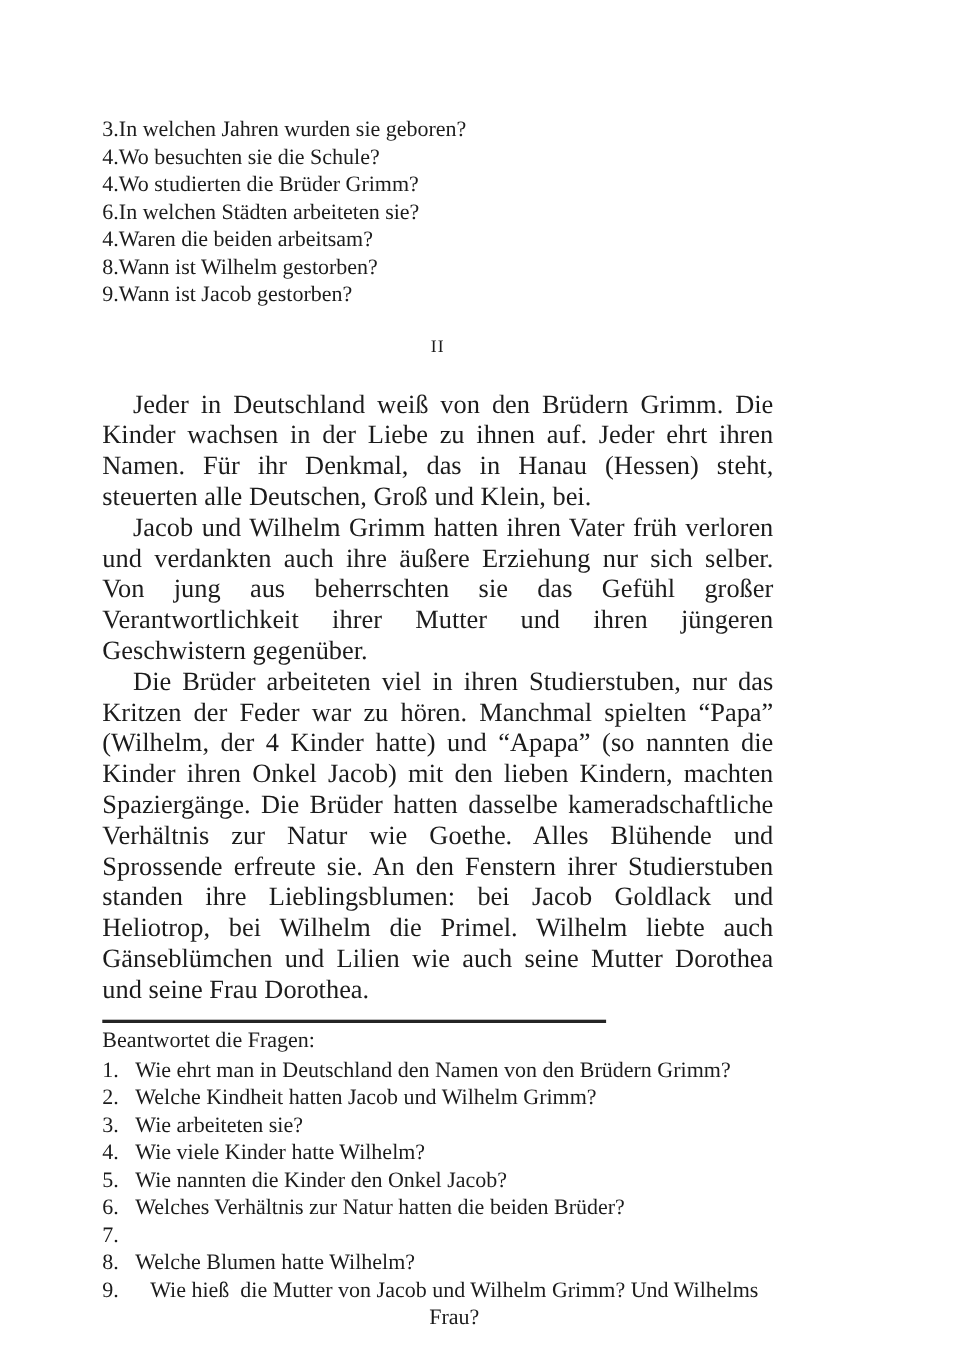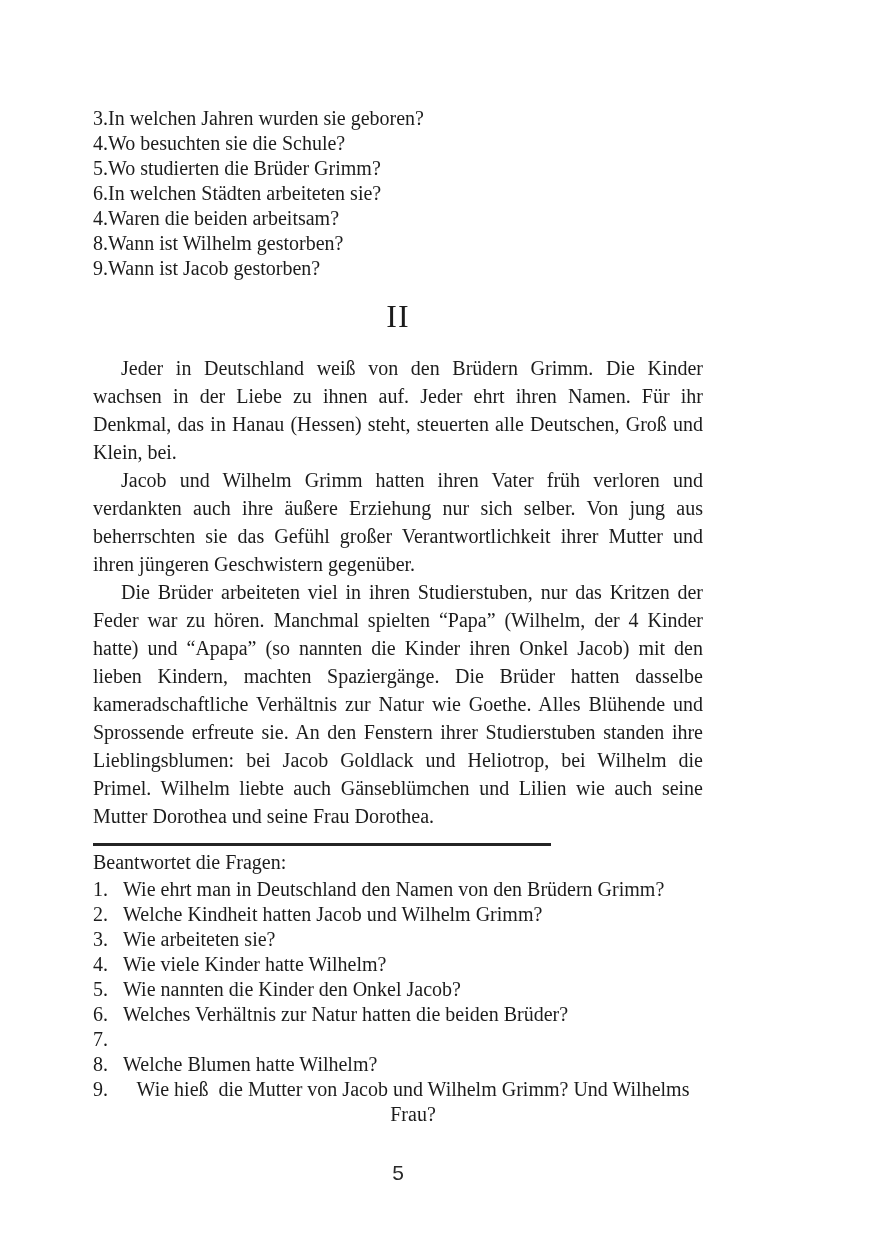--- a/index.html
+++ b/index.html
@@ -20,29 +20,29 @@
     list-style: none;
     margin: 0;
     padding: 0;
     font-size: 20px;
     line-height: 25px;
   }
 
   .section-heading {
     margin: 20px 0 0 0;
     text-align: center;
-    font-size: 32px;
+    font-size: 16px;
     font-weight: normal;
     line-height: 30px;
     letter-spacing: 1px;
   }
 
   .text-block {
     margin-top: 23px;
-    font-size: 20px;
+    font-size: 24px;
     line-height: 28px;
     text-align: justify;
   }
   .text-block p {
     margin: 0;
     text-indent: 28px;
   }
 
   .divider {
     border: none;
@@ -78,21 +78,21 @@
   }
 </style>
 </head>
 <body>
 
 <div class="page">
 
   <ul class="top-questions">
     <li>3.In welchen Jahren wurden sie geboren?</li>
     <li>4.Wo besuchten sie die Schule?</li>
-    <li>5.Wo studierten die Brüder Grimm?</li>
+    <li>4.Wo studierten die Brüder Grimm?</li>
     <li>6.In welchen Städten arbeiteten sie?</li>
     <li>4.Waren die beiden arbeitsam?</li>
     <li>8.Wann ist Wilhelm gestorben?</li>
     <li>9.Wann ist Jacob gestorben?</li>
   </ul>
 
   <h2 class="section-heading">II</h2>
 
   <div class="text-block">
     <p>Jeder in Deutschland weiß von den Brüdern Grimm. Die Kinder wachsen in der Liebe zu ihnen auf. Jeder ehrt ihren Namen. Für ihr Denkmal, das in Hanau (Hessen) steht, steuerten alle Deutschen, Groß und Klein, bei.</p>

